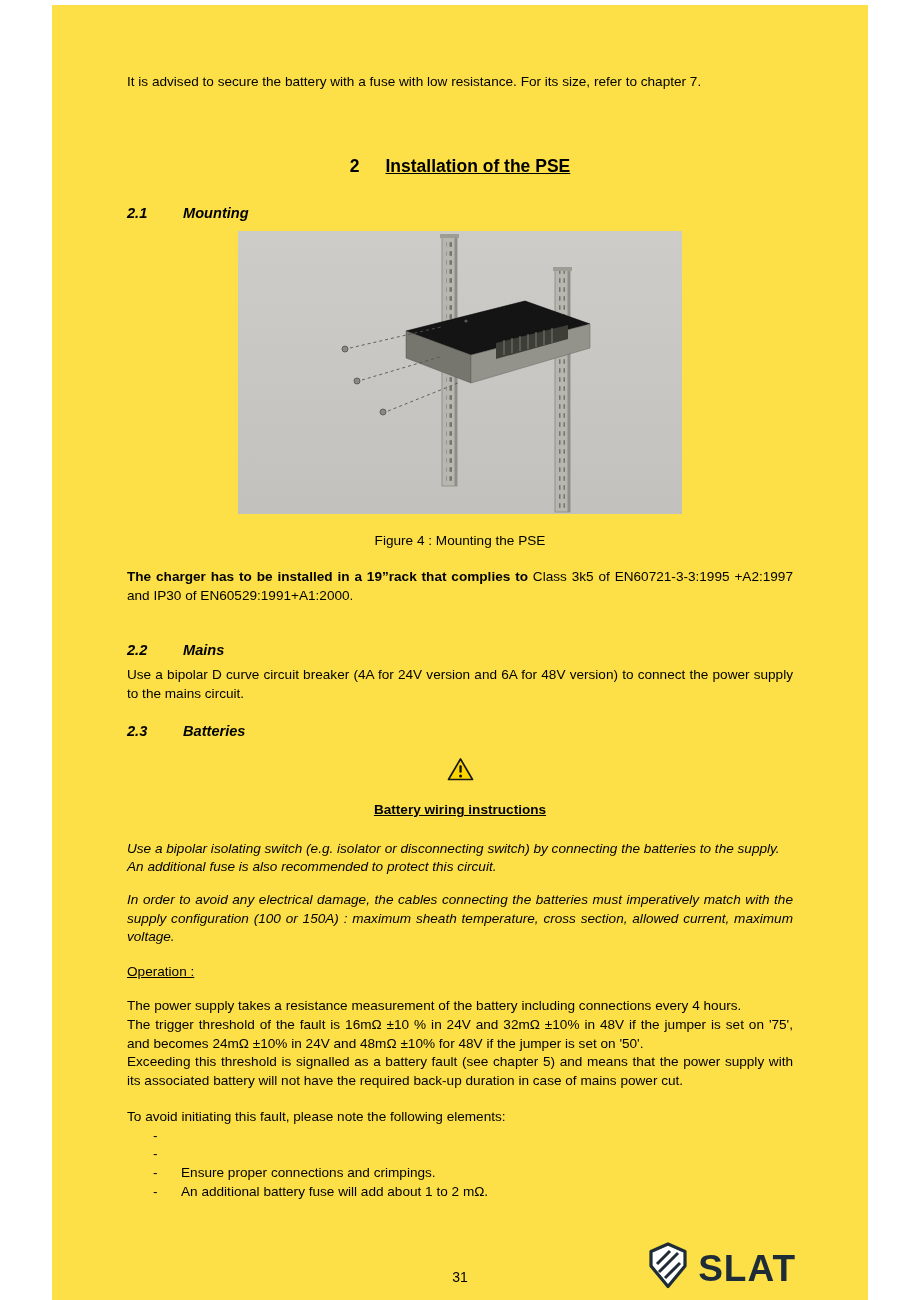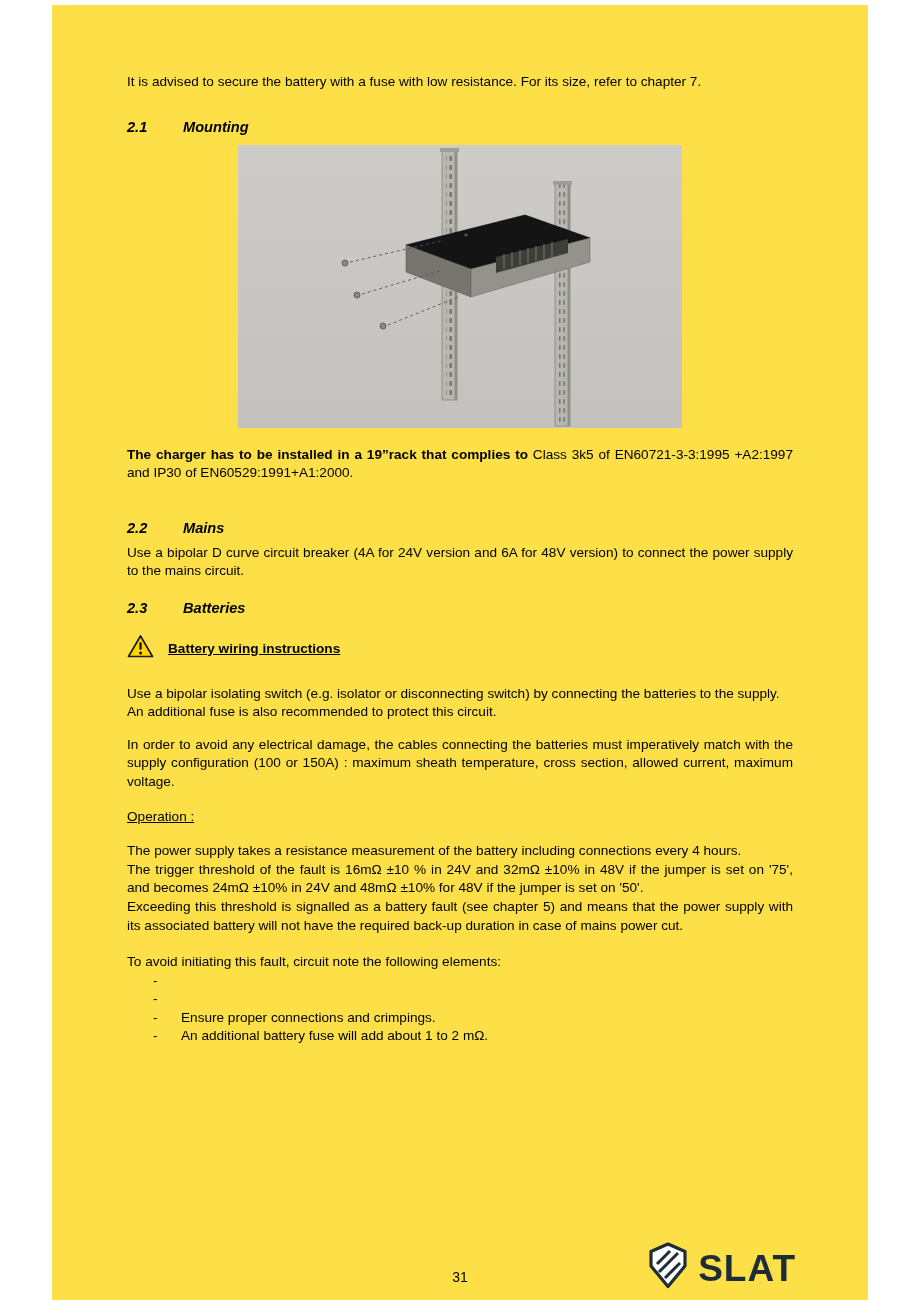--- a/index.html
+++ b/index.html
@@ -43,27 +43,28 @@
     margin: 8px auto 0;
     width: 444px;
     height: 283px;
   }
   .figure-wrap svg { display:block; }
   .figure-caption { margin-top: 18px; text-align: center; }
 
   .para { margin-top: 18px; }
   .para-tight { margin-top: 6px; }
   .sec-gap { margin-top: 36px; }
-  .italic { }
+  .italic { font-style: italic; }
 
   .warning-row {
     margin-top: 16px;
     display: flex;
     align-items: center;
     gap: 14px;
+    flex-direction: column;
   }
   .warning-title {
     font-weight: bold;
     text-decoration: underline;
   }
 
   .underline { text-decoration: underline; }
 
   .op-block { margin-top: 16px; }
 
@@ -95,20 +96,23 @@
   }
 </style>
 </head>
 <body>
 
 <div class="page">
   <div class="content">
 
     <p>It is advised to secure the battery with a fuse with low resistance. For its size, refer to chapter 7.</p>
 
+    <div class="doc-heading">
+      <span class="num">2</span><span class="title">Installation of the PSE</span>
+    </div>
 
     <div class="sec-head">
       <span class="num">2.1</span><span>Mounting</span>
     </div>
 
     <div class="figure-wrap">
       <svg width="444" height="283" viewBox="0 0 444 283">
         <defs>
           <linearGradient id="figbg" x1="0" y1="0" x2="0" y2="1">
             <stop offset="0" stop-color="#cdccc8"></stop>
@@ -146,20 +150,21 @@
 
         <line x1="112" y1="117" x2="203" y2="96" stroke="#55554f" stroke-width="0.9" stroke-dasharray="3,3"></line>
         <circle cx="107" cy="118" r="3" fill="#8a8a84" stroke="#50504b" stroke-width="0.8"></circle>
         <line x1="124" y1="149" x2="205" y2="125" stroke="#55554f" stroke-width="0.9" stroke-dasharray="3,3"></line>
         <circle cx="119" cy="150" r="3" fill="#8a8a84" stroke="#50504b" stroke-width="0.8"></circle>
         <line x1="150" y1="180" x2="220" y2="152" stroke="#55554f" stroke-width="0.9" stroke-dasharray="3,3"></line>
         <circle cx="145" cy="181" r="3" fill="#8a8a84" stroke="#50504b" stroke-width="0.8"></circle>
       </svg>
     </div>
 
+    <p class="figure-caption">Figure 4 : Mounting the PSE</p>
 
     <p class="para justify"><strong>The charger has to be installed in a 19”rack that complies to</strong><span> Class 3k5 of EN60721-3-3:1995 +A2:1997 and IP30 of EN60529:1991+A1:2000.</span></p>
 
     <div class="sec-head sec-gap">
       <span class="num">2.2</span><span>Mains</span>
     </div>
     <p class="para-tight justify">Use a bipolar D curve circuit breaker (4A for 24V version and 6A for 48V version) to connect the power supply to the mains circuit.</p>
 
     <div class="sec-head" style="margin-top:18px;">
       <span class="num">2.3</span><span>Batteries</span>
@@ -184,21 +189,21 @@
     <p class="italic justify" style="margin-top:14px;">In order to avoid any electrical damage, the cables connecting the batteries must imperatively match with the supply configuration (100 or 150A) : maximum sheath temperature, cross section, allowed current, maximum voltage.</p>
 
     <p style="margin-top:16px;"><span class="underline">Operation :</span></p>
 
     <div class="op-block">
       <p>The power supply takes a resistance measurement of the battery including connections every 4 hours.</p>
       <p class="justify">The trigger threshold of the fault is 16mΩ ±10 % in 24V and 32mΩ ±10% in 48V if the jumper is set on '75', and becomes 24mΩ ±10% in 24V and 48mΩ ±10%  for 48V if the jumper is set on '50'.</p>
       <p class="justify">Exceeding this threshold is signalled as a battery fault (see chapter 5) and means that the power supply with its associated battery will not have the required back-up duration in case of mains power cut.</p>
     </div>
 
-    <p style="margin-top:18px;">To avoid initiating this fault, circuit note the following elements:</p>
+    <p style="margin-top:18px;">To avoid initiating this fault, please note the following elements:</p>
 
     <div class="dash-list">
       <div class="dash-item">
         <span class="dash">-</span>
       </div>
       <div class="dash-item">
         <span class="dash">-</span>
       </div>
       <div class="dash-item">
         <span class="dash">-</span>

